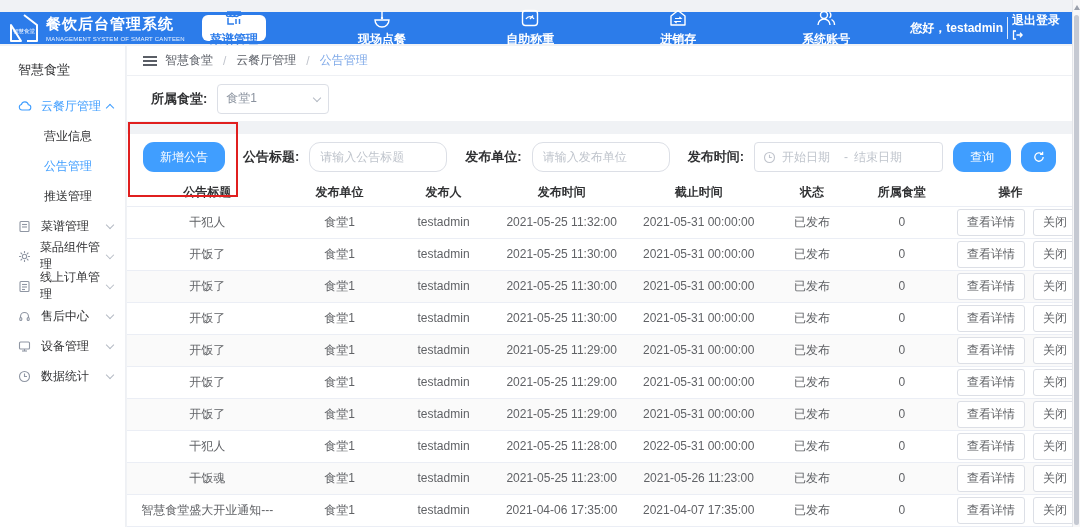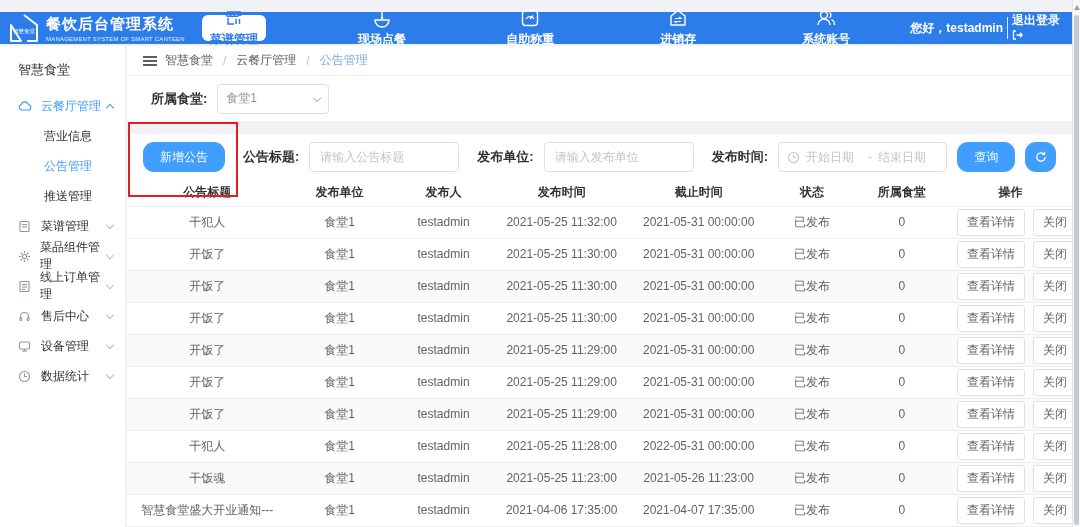--- a/index.html
+++ b/index.html
@@ -50,21 +50,21 @@
   .select-box { margin-left:10px; width:112px; height:30px; border:1px solid #dcdfe6; border-radius:4px; background:#fff; display:flex; align-items:center; padding:0 8px; font-size:12px; font-weight:normal; color:#8a929e; cursor:pointer; }
   .select-box .chev { margin-top:-2px; }
 
   .gray-gap { height:13px; flex:none; background:#f0f2f5; }
 
   .card { flex:1; background:#fff; overflow:hidden; }
   .filter-row { display:flex; align-items:center; padding:8px 16px; gap:10px; }
   .btn-primary { height:30px; background:#409eff; color:#fff; border:none; border-radius:11px; font-size:12px; padding:0 17px; cursor:pointer; font-family:inherit; white-space:nowrap; }
   .btn-icon { width:36px; padding:0; display:flex; align-items:center; justify-content:center; }
   .f-label { font-size:13px; font-weight:bold; color:#303133; white-space:nowrap; margin-left:8px; }
-  .f-input { width:150px; height:30px; border:1px solid #dcdfe6; border-radius:4px; padding:0 10px; font-size:12px; color:#606266; font-family:inherit; outline:none; }
+  .f-input { width:138px; height:30px; border:1px solid #dcdfe6; border-radius:11px; padding:0 10px; font-size:12px; color:#606266; font-family:inherit; outline:none; }
   .f-input::placeholder { color:#bfc4cc; }
   .date-range { width:196px; height:30px; border:1px solid #dcdfe6; border-radius:4px; display:flex; align-items:center; padding:0 8px; gap:6px; }
   .date-range input { border:none; outline:none; width:56px; font-size:12px; color:#606266; font-family:inherit; }
   .date-range input::placeholder { color:#bfc4cc; }
   .range-sep { color:#bfc4cc; font-size:12px; flex:none; }
 
   table { width:100%; border-collapse:collapse; table-layout:fixed; }
   th { height:26px; font-size:12px; font-weight:bold; color:#303133; text-align:center; border-bottom:1px solid #ebeef5; padding:0 4px; }
   td { height:32px; font-size:12px; color:#606266; text-align:center; border-bottom:1px solid #ebeef5; padding:0 4px; overflow:hidden; white-space:nowrap; }
   tr.stripe { background:#fafafa; }

